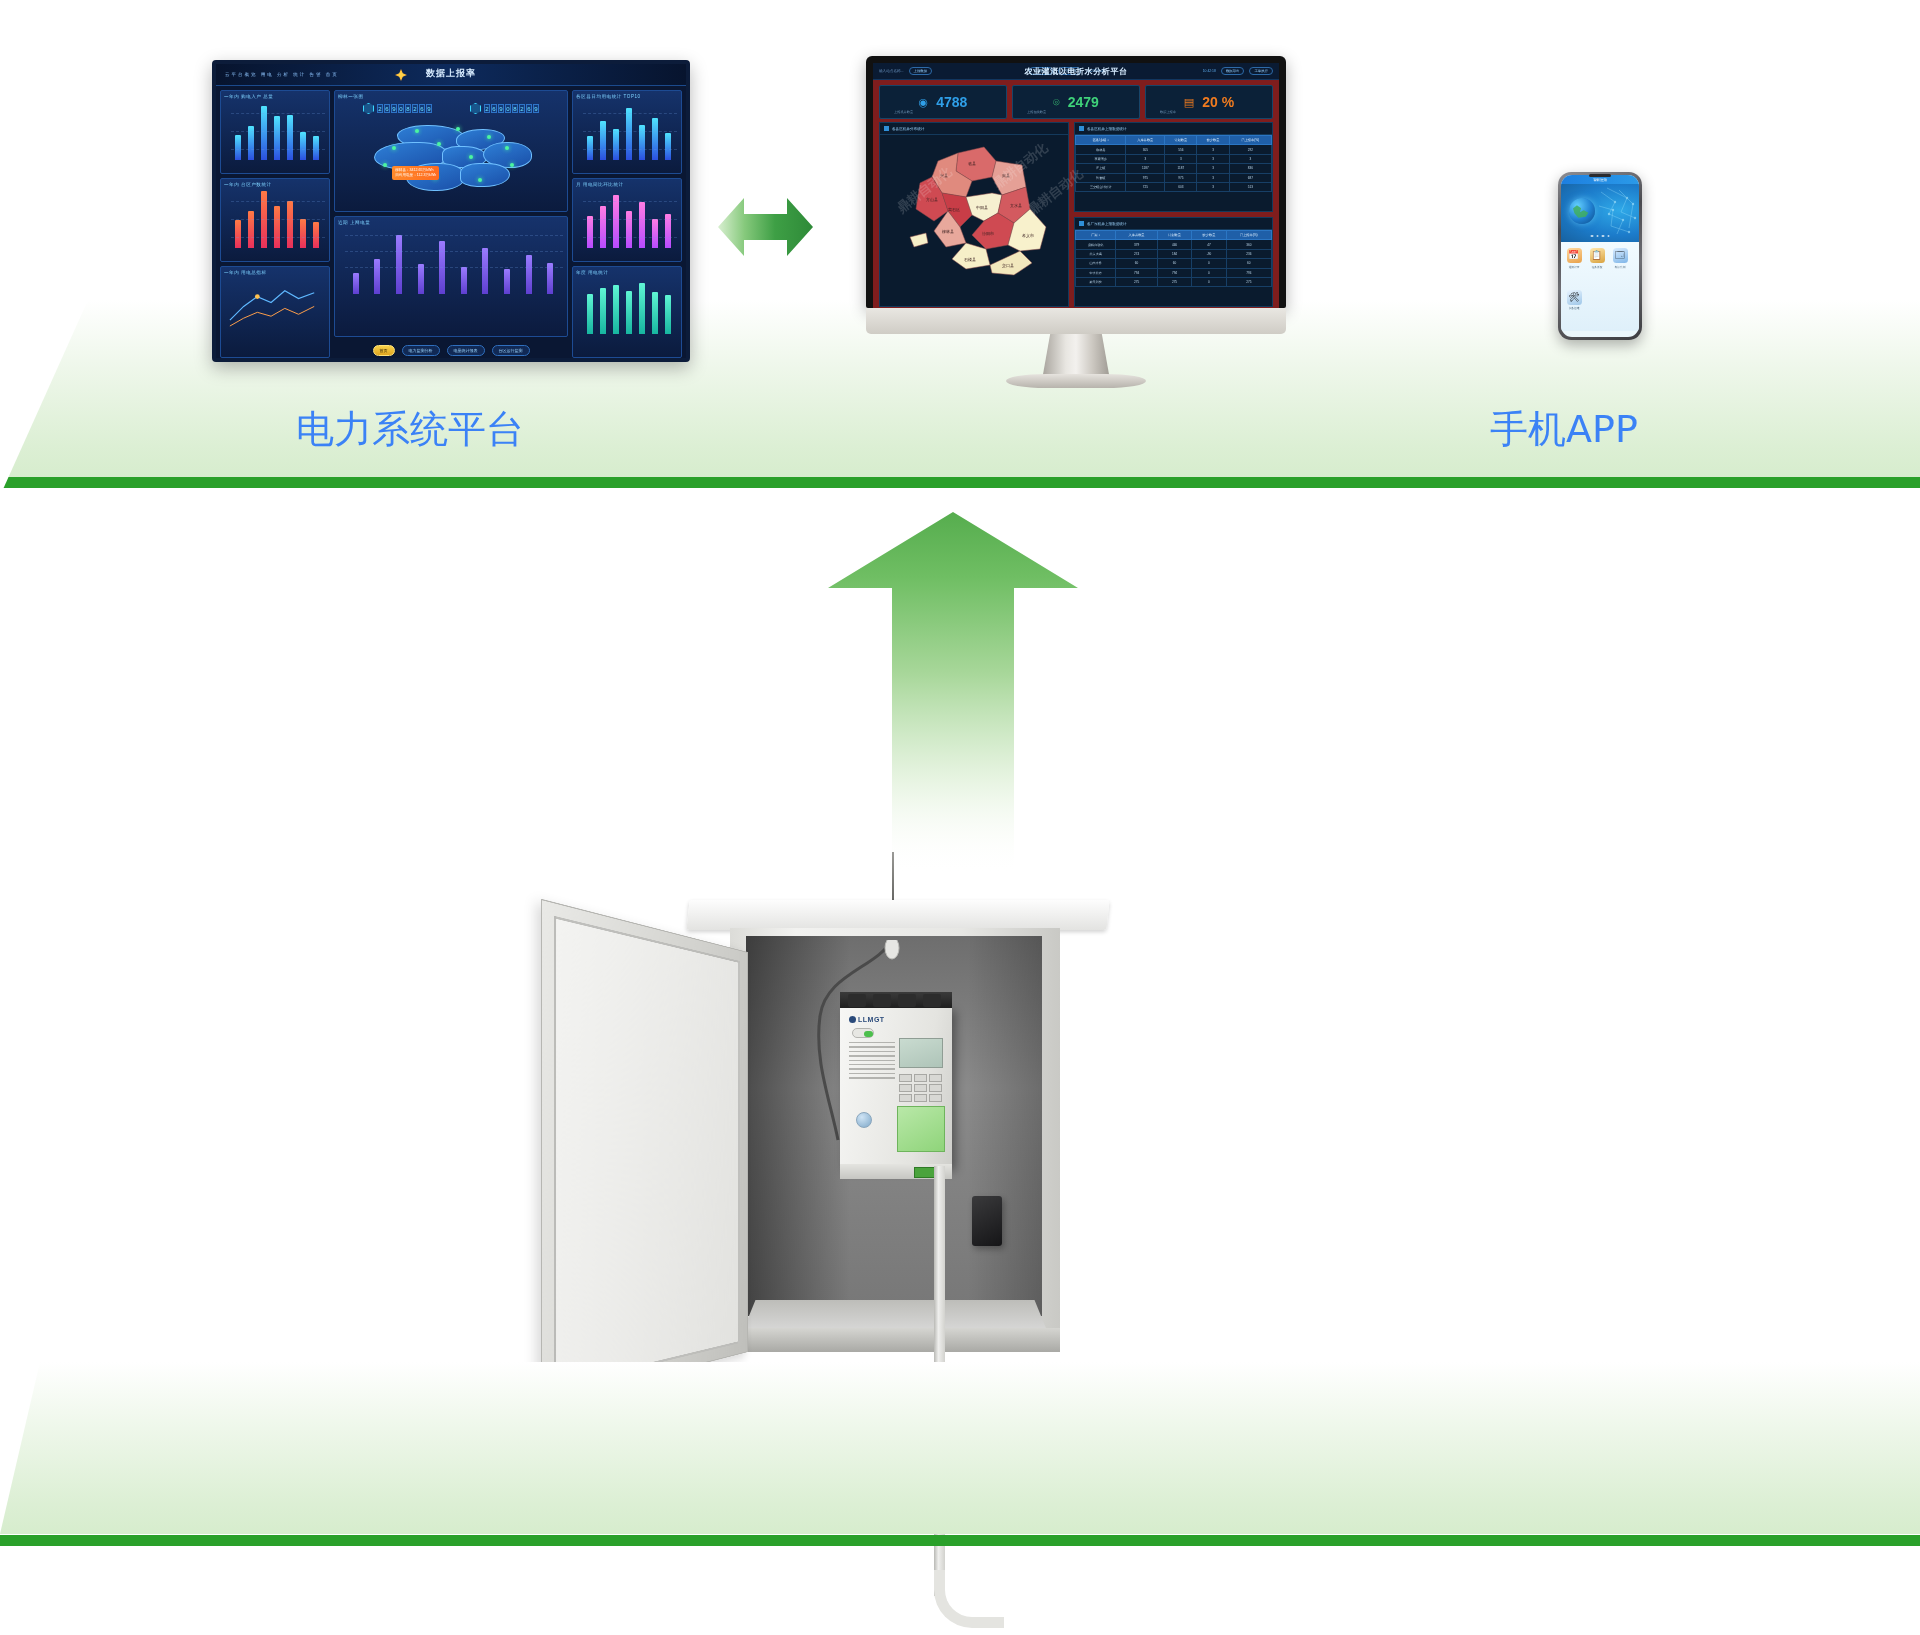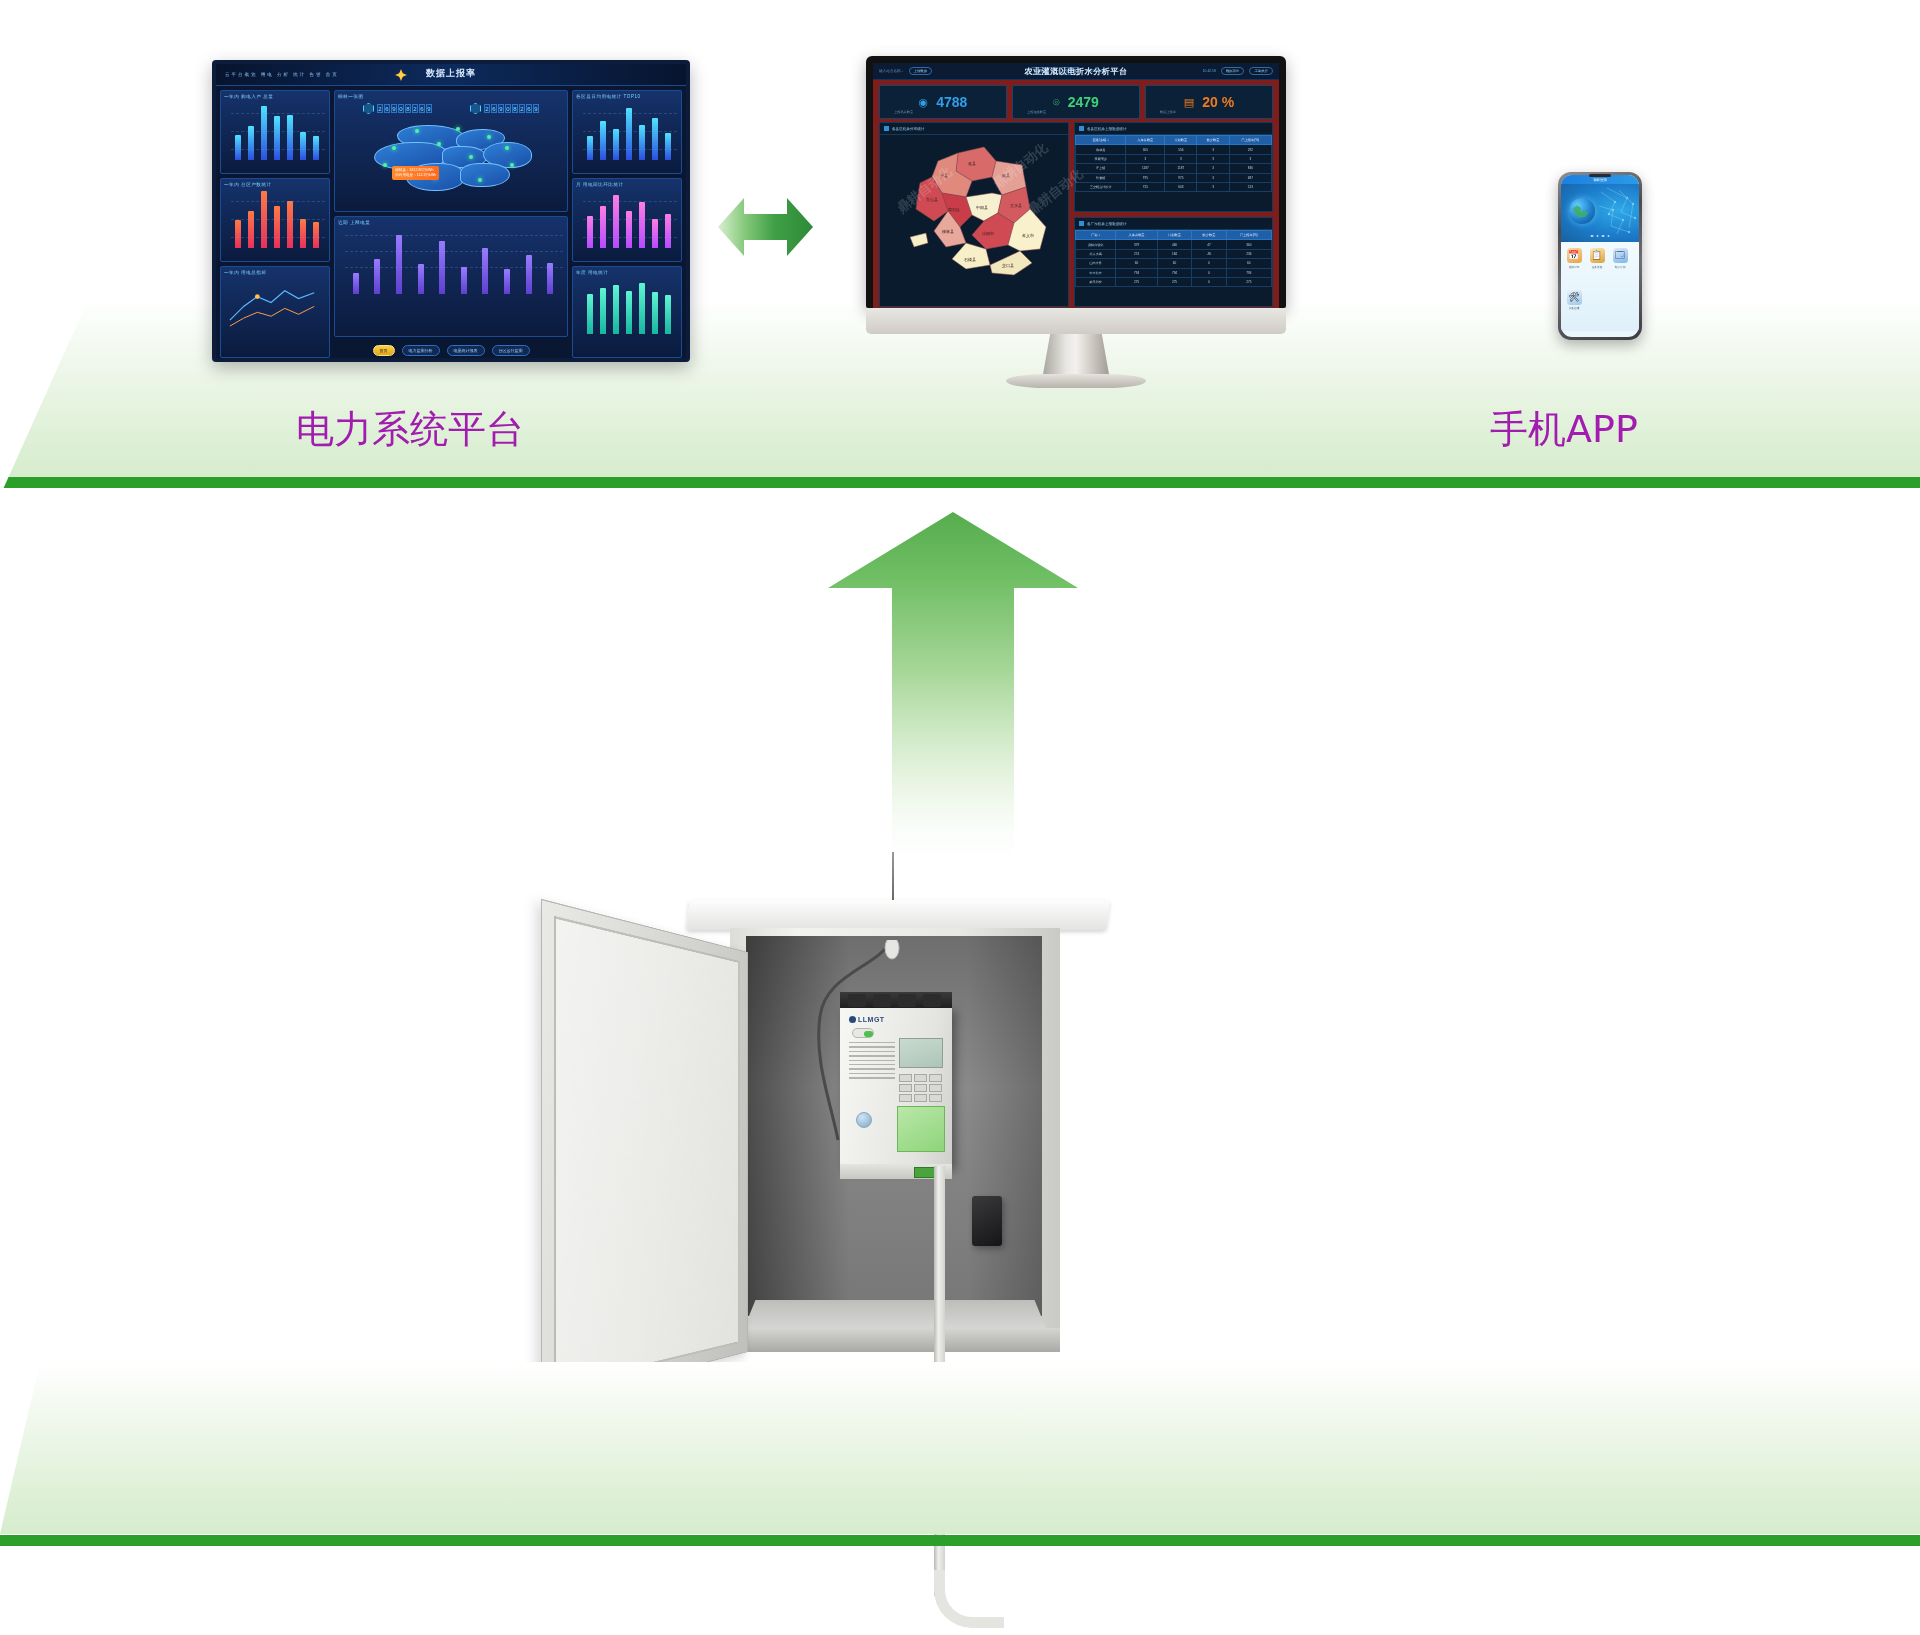--- a/index.html
+++ b/index.html
@@ -190,21 +190,21 @@
   #phone .dots { position:absolute; bottom:5px; left:50%; transform:translateX(-50%); display:flex; gap:3px; }
   #phone .dots i { width:2.5px;height:2.5px;border-radius:50%;background:rgba(255,255,255,.7); }
   #phone .apps { padding:6px 5px; display:flex; flex-wrap:wrap; gap:6px 7px; background:linear-gradient(180deg,#f2fbff,#dff0fa); height:89px;}
   #phone .app { width:16px; text-align:center; }
   #phone .app .ic { width:15px;height:15px;border-radius:3.5px;margin:0 auto; position:relative; font-size:9px; line-height:15px; }
   #phone .app .nm { font-size:2.7px; color:#4a6478; margin-top:1.5px; white-space:nowrap; }
   #phone .notch { position:absolute; left:50%; top:2px; transform:translateX(-50%); width:22px;height:3px;border-radius:2px;background:#2a2a2e; z-index:2;}
 
   
   .caption {
-    position:absolute; font-size:38px; color:#a21caf; white-space:nowrap;
+    position:absolute; font-size:38px; color:#3b82f6; white-space:nowrap;
     font-family:"DejaVu Sans","Liberation Sans",sans-serif;
   }
 
   
   #up-arrow { position:absolute; left:828px; top:512px; width:250px; height:360px; }
   #mid-arrow { position:absolute; left:718px; top:196px; width:95px; height:62px; }
 
   
   .mid-label {
     position:absolute; font-size:42px; color:#2f9142; white-space:nowrap;

